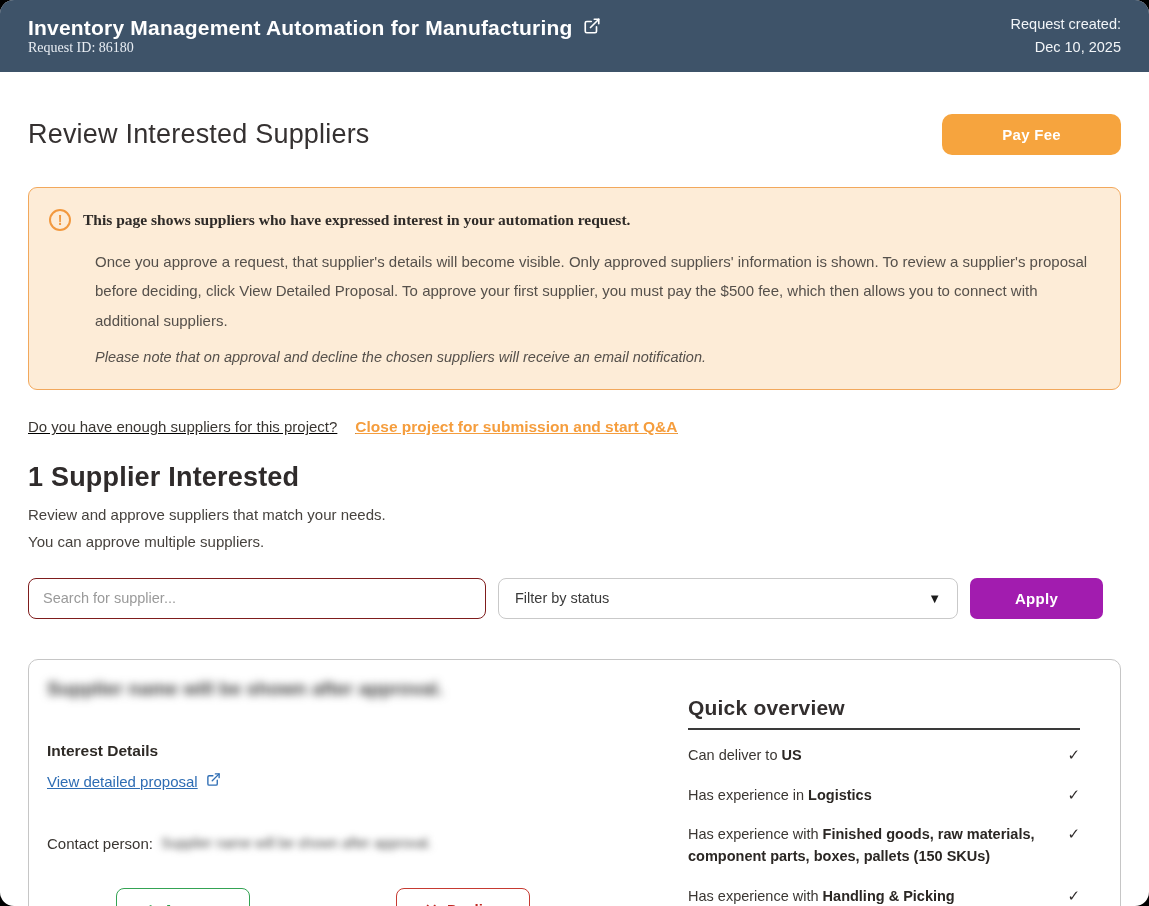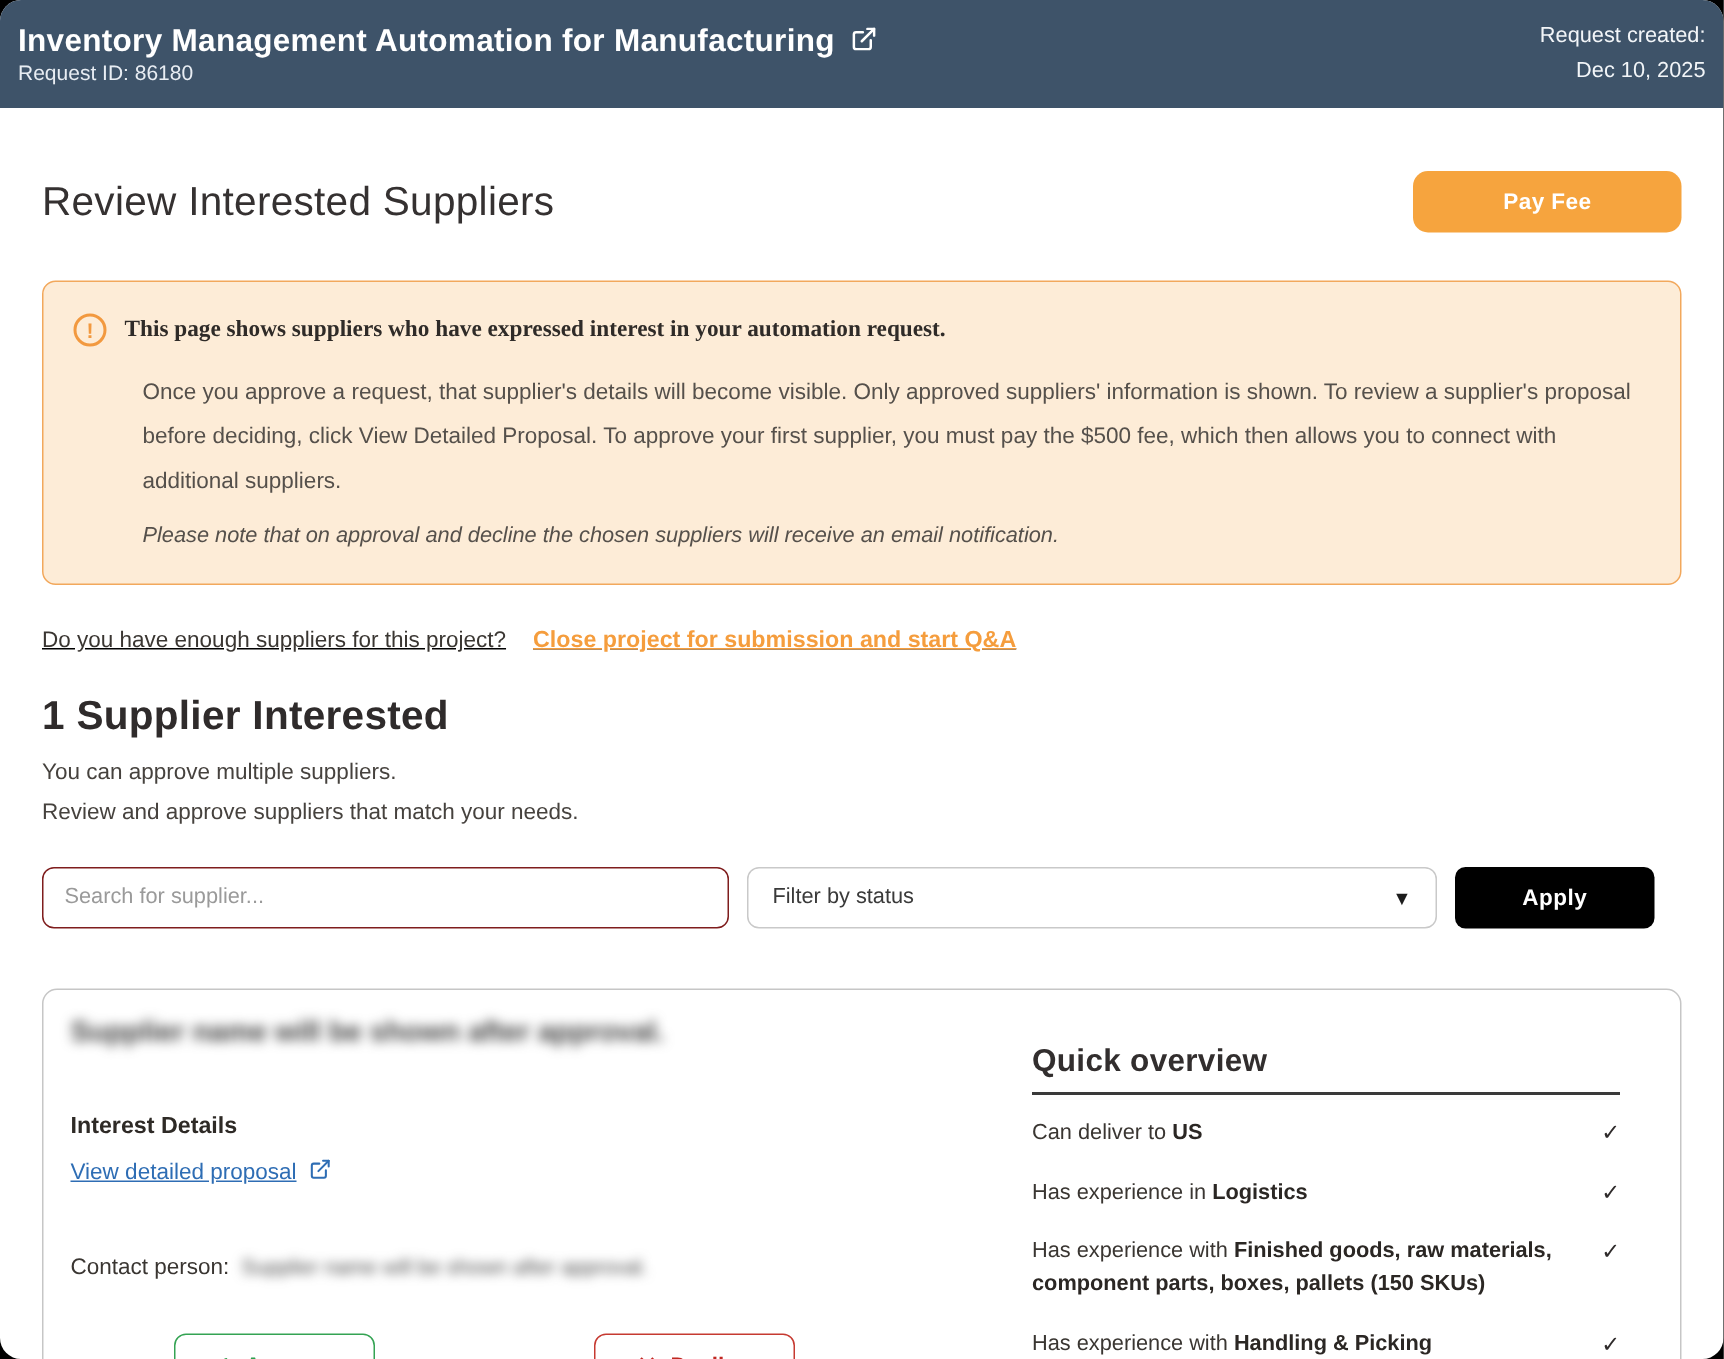--- a/index.html
+++ b/index.html
@@ -8,25 +8,25 @@
   .page {
     width: 1149px; height: 906px; margin: 0 auto;
     background: #ffffff; border-radius: 14px; overflow: hidden;
     position: relative;
   }
 
   
   .topbar {
     height: 72px; background: #3e5369; color: #fff;
     display: flex; align-items: center; justify-content: space-between;
-    padding: 0 12px;
+    padding: 0 28px;
   }
   .topbar-left .title-row { display: flex; align-items: center; gap: 10px; }
   .topbar-title { font-size: 21px; font-weight: bold; letter-spacing: .2px; }
-  .topbar-sub { font-size: 14px; margin-top: 0; color: #e8edf3; }
+  .topbar-sub { font-size: 14px; margin-top: 0; color: #e8edf3; font-family: Liberation Serif, serif; }
   .topbar-right { text-align: right; font-size: 14.5px; line-height: 1.6; color: #f2f5f8; }
   .ext-icon { display: inline-block; }
 
   
   .content { padding: 0 28px; }
 
   .heading-row {
     margin-top: 42px; display: flex; align-items: center; justify-content: space-between;
   }
   .h1 { font-size: 27px; font-weight: normal; color: #353131; letter-spacing: .2px; }
@@ -73,21 +73,21 @@
     outline: none;
   }
   .search-input::placeholder { color: #9a9a9a; }
   .status-select {
     width: 460px; height: 41px; border: 1px solid #c9c9c9; border-radius: 8px;
     display: flex; align-items: center; justify-content: space-between;
     padding: 0 16px; font-size: 14.5px; color: #3a3a3a; cursor: pointer; background: #fff;
   }
   .select-caret { font-size: 13px; color: #1c1c1c; }
   .apply-btn {
-    width: 133px; height: 41px; background: #000000; color: #fff; border: none;
+    width: 133px; height: 41px; background: #a21caf; color: #fff; border: none;
     border-radius: 7px; font-family: inherit; font-size: 15px; font-weight: bold;
     letter-spacing: .3px; cursor: pointer;
   }
 
   
   .supplier-card {
     margin-top: 40px; border: 1px solid #c6c6c6; border-radius: 10px;
     padding: 16px 40px 30px 18px;
     display: flex; gap: 30px;
   }
@@ -171,22 +171,22 @@
       <div class="notice-body">Once you approve a request, that supplier's details will become visible. Only approved suppliers' information is shown. To review a supplier's proposal before deciding, click View Detailed Proposal. To approve your first supplier, you must pay the $500 fee, which then allows you to connect with additional suppliers.</div>
       <div class="notice-note">Please note that on approval and decline the chosen suppliers will receive an email notification.</div>
     </div>
 
     <div class="close-row">
       <span class="close-question">Do you have enough suppliers for this project?</span>
       <a class="close-link">Close project for submission and start Q&amp;A</a>
     </div>
 
     <div class="h2">1 Supplier Interested</div>
+    <div class="sub-line">Review and approve suppliers that match your needs.</div>
     <div class="sub-line">You can approve multiple suppliers.</div>
-    <div class="sub-line">Review and approve suppliers that match your needs.</div>
 
     <div class="filter-row">
       <input class="search-input" type="text" placeholder="Search for supplier..." style="">
       <div class="status-select">
         <span>Filter by status</span>
         <span class="select-caret">▼</span>
       </div>
       <button class="apply-btn">Apply</button>
     </div>
 

